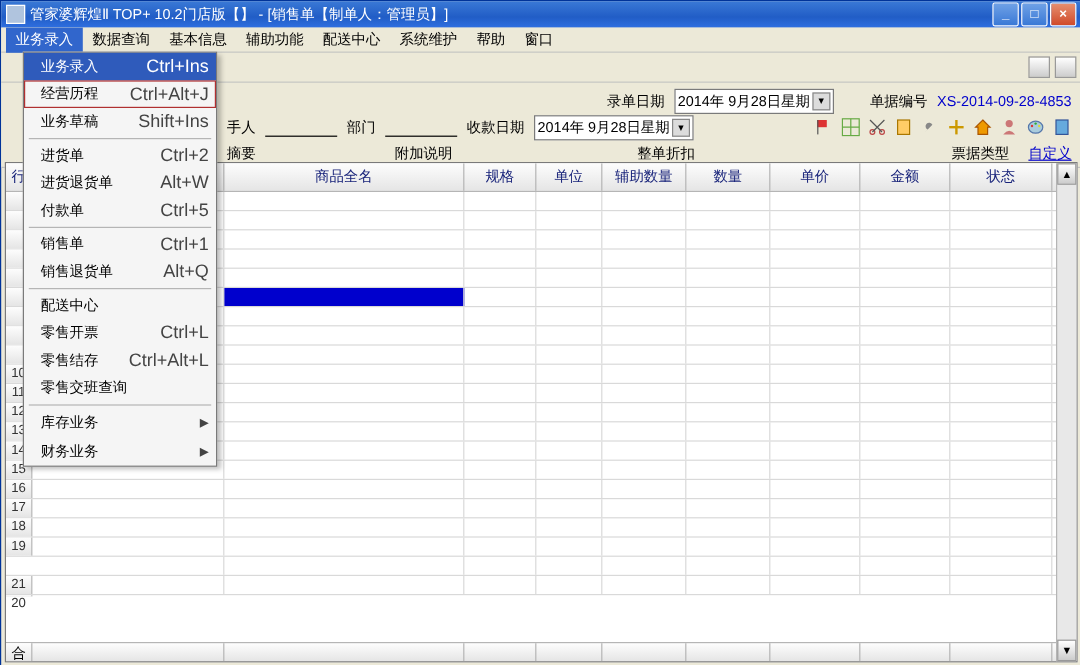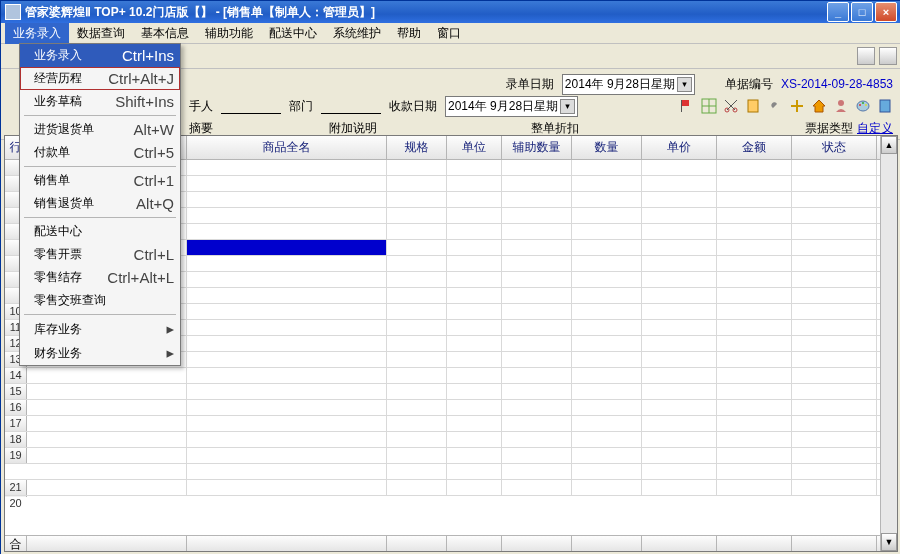--- a/index.html
+++ b/index.html
@@ -1,20 +1,20 @@
 <!DOCTYPE html>
 <html><head>
 <meta charset="utf-8">
 <style>
 html,body{margin:0;padding:0;font-family:"SimSun","Microsoft YaHei",sans-serif;font-size:12px;overflow:hidden;background:#ece9d8}
 .window{width:900px;height:554px;position:relative;background:#ece9d8;border:1px solid #003399}
 .titlebar{height:22px;background:linear-gradient(#3a79d6,#215dc6 60%,#2f6fe0);color:#fff;display:flex;align-items:center;padding:0 4px;justify-content:space-between}
 .titlebar-left{display:flex;align-items:center;gap:4px}
 .app-icon{width:14px;height:14px;background:#b0c4de;border:1px solid #fff}
-.title-text{font-weight:bold}
+.title-text{font-weight:normal}
 .title-controls{display:flex;gap:2px}
 .title-btn{width:20px;height:18px;border:1px solid #fff;border-radius:2px;display:flex;align-items:center;justify-content:center;color:#fff;font-weight:bold;font-size:11px;cursor:pointer}
 .title-btn.min,.title-btn.max{background:linear-gradient(#6fa1e6,#3a79d6)}
 .title-btn.close{background:linear-gradient(#e68f6f,#d04a2a)}
 .menubar{height:20px;background:#ece9d8;display:flex;align-items:center;padding:0 4px;border-bottom:1px solid #c0c0c0}
 .menu-item{padding:2px 8px;cursor:pointer}
 .menu-item.open{background:#3166cc;color:#fff}
 .toolbar-row{height:24px;border-bottom:1px solid #c0c0c0;background:#ece9d8;display:flex;align-items:center;padding:0 4px;justify-content:flex-end;gap:4px}
 .tb-icon{width:16px;height:16px;border:1px solid #999;background:linear-gradient(#fff,#ccc)}
 .form-area{background:#ece9d8;padding:4px 8px 0 8px;border-bottom:1px solid #c0c0c0}
@@ -150,21 +150,21 @@
     <div class="form-row" style="justify-content:space-between">
       <div style="display:flex;gap:8px;align-items:center;margin-left:180px">
         <span class="lbl">摘要</span>
         <span class="underline" style="min-width:100px"></span>
         <span class="lbl">附加说明</span>
         <span class="underline" style="min-width:100px"></span>
         <span style="width:30px"></span>
         <span class="lbl">整单折扣</span>
         <span class="underline" style="min-width:40px"></span>
       </div>
-      <div style="display:flex;gap:4px;align-items:flex-end">
+      <div style="display:flex;gap:16px;align-items:flex-end">
         <span class="lbl">票据类型</span>
         <span class="link-blue">自定义</span>
       </div>
     </div>
   </div>
 
   <div class="grid-wrap">
     <div class="grid-inner">
       <div class="grid-head" id="grid-head">
           <div class="gh" style="width: 22px;">行</div>
@@ -459,20 +459,24 @@
       <div class="dd-item boxed">
         <span>经营历程</span>
         <span class="dd-shortcut">Ctrl+Alt+J</span>
       </div>
       <div class="dd-item">
         <span>业务草稿</span>
         <span class="dd-shortcut">Shift+Ins</span>
       </div>
       <div class="dd-sep"></div>
       <div class="dd-item">
+        <span>进货单</span>
+        <span class="dd-shortcut">Ctrl+2</span>
+      </div>
+      <div class="dd-item">
         <span>进货退货单</span>
         <span class="dd-shortcut">Alt+W</span>
       </div>
       <div class="dd-item">
         <span>付款单</span>
         <span class="dd-shortcut">Ctrl+5</span>
       </div>
       <div class="dd-sep"></div>
       <div class="dd-item">
         <span>销售单</span>

